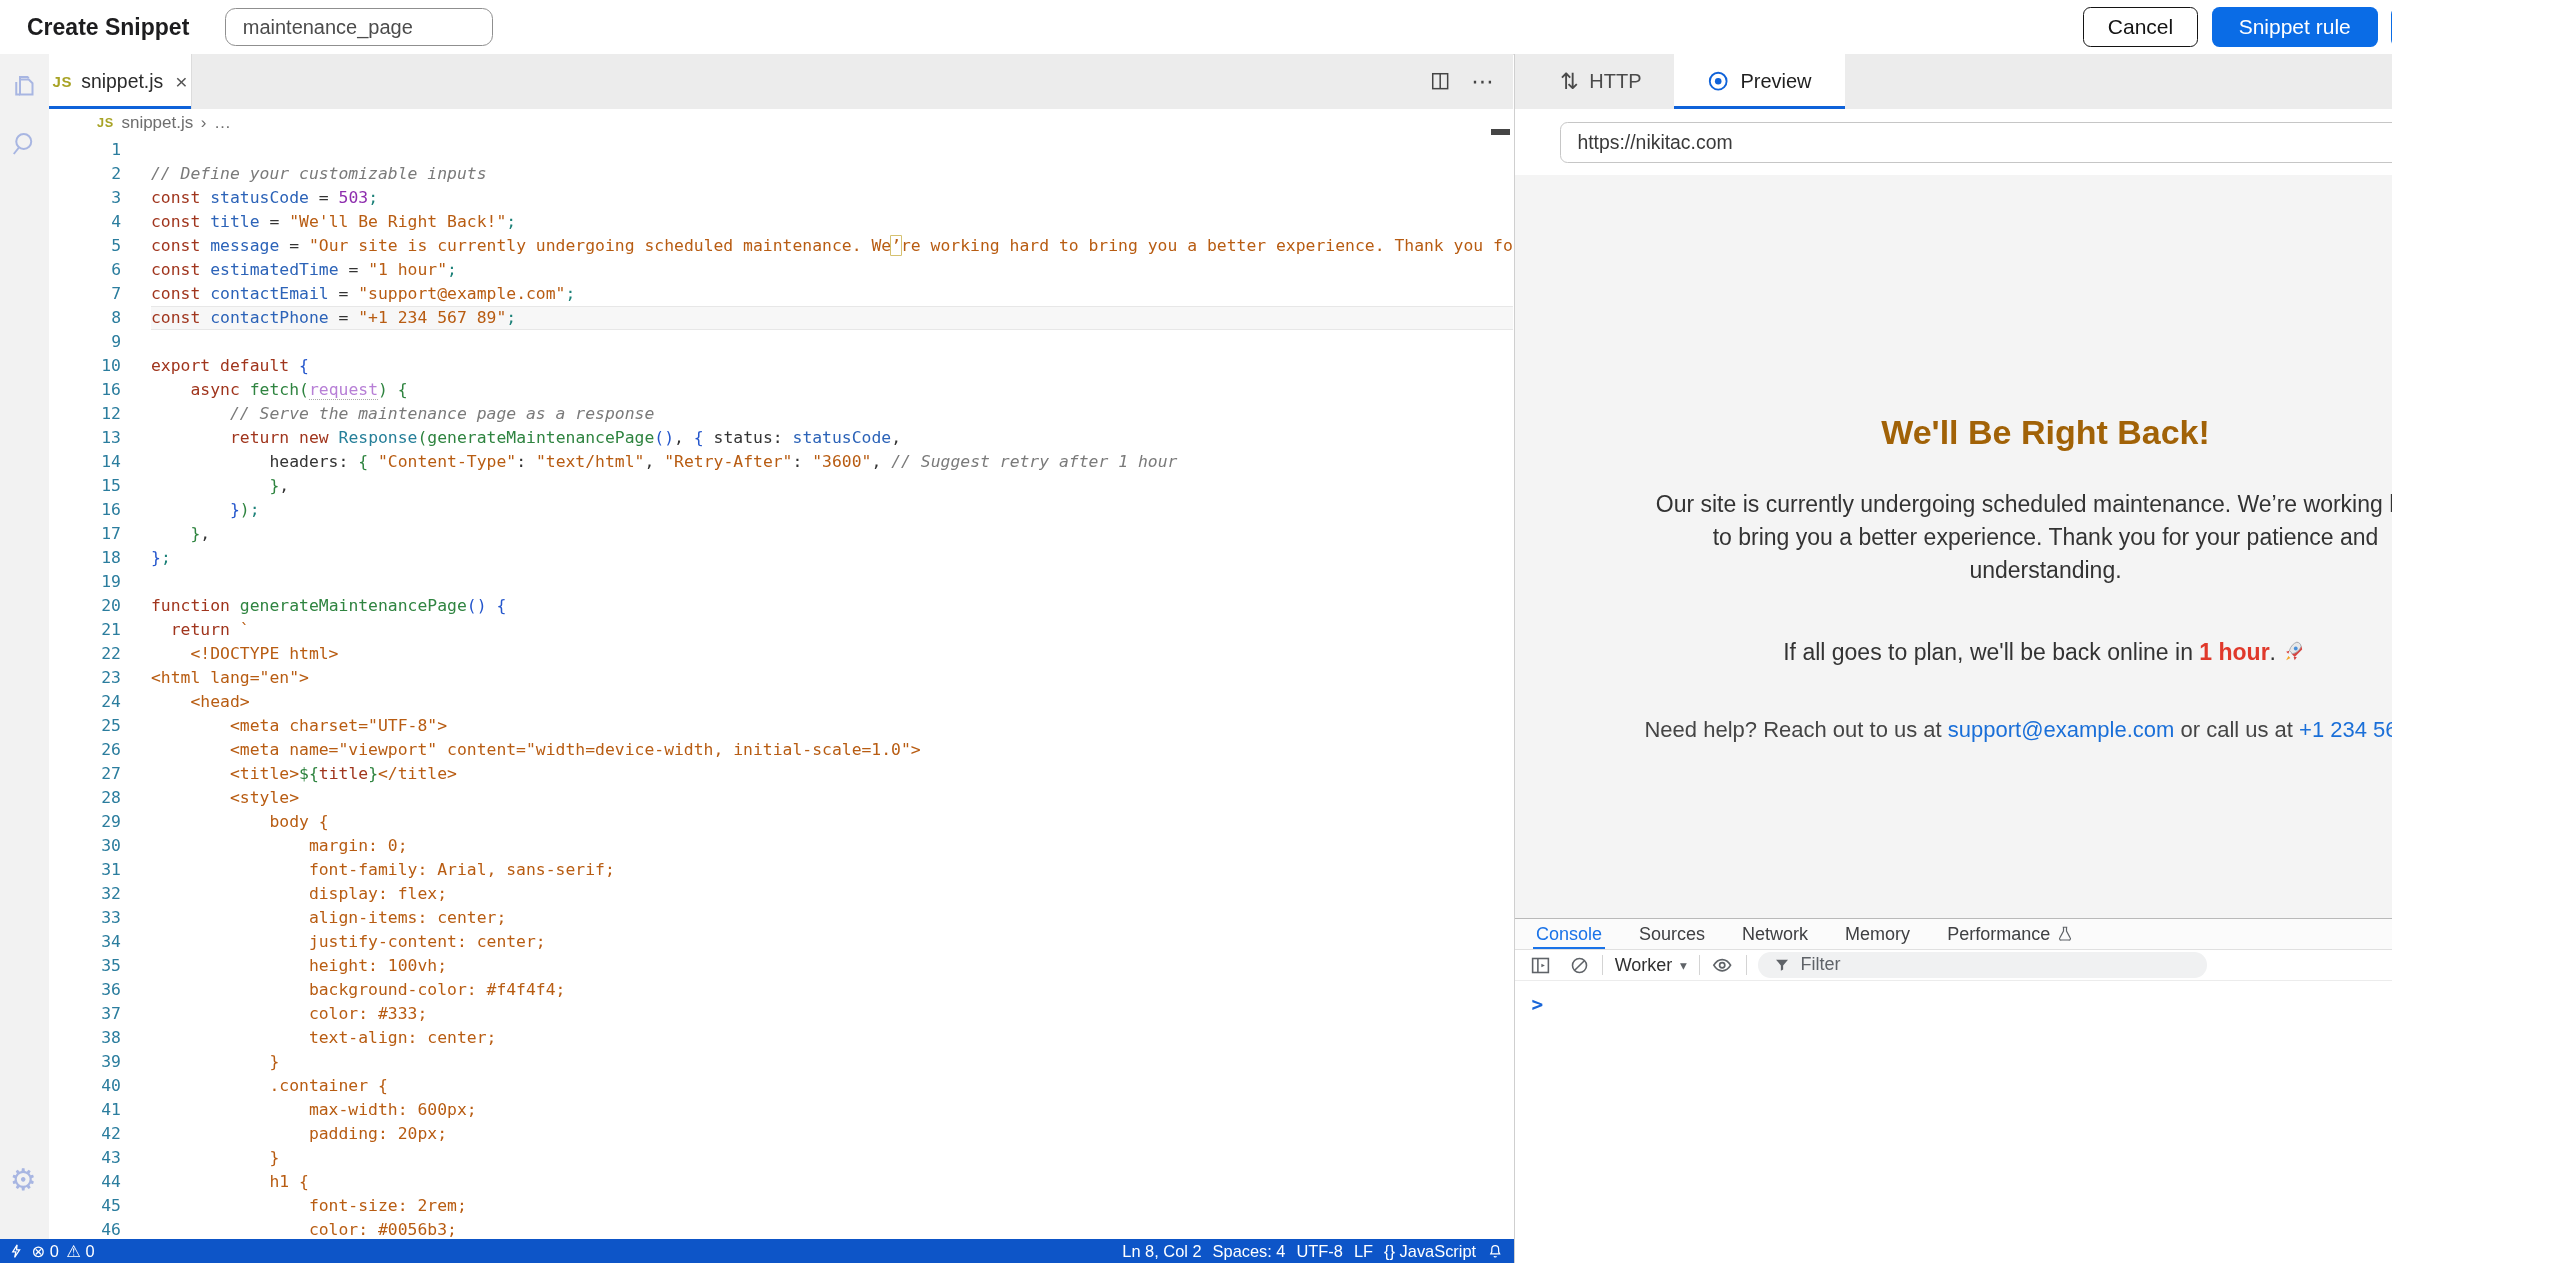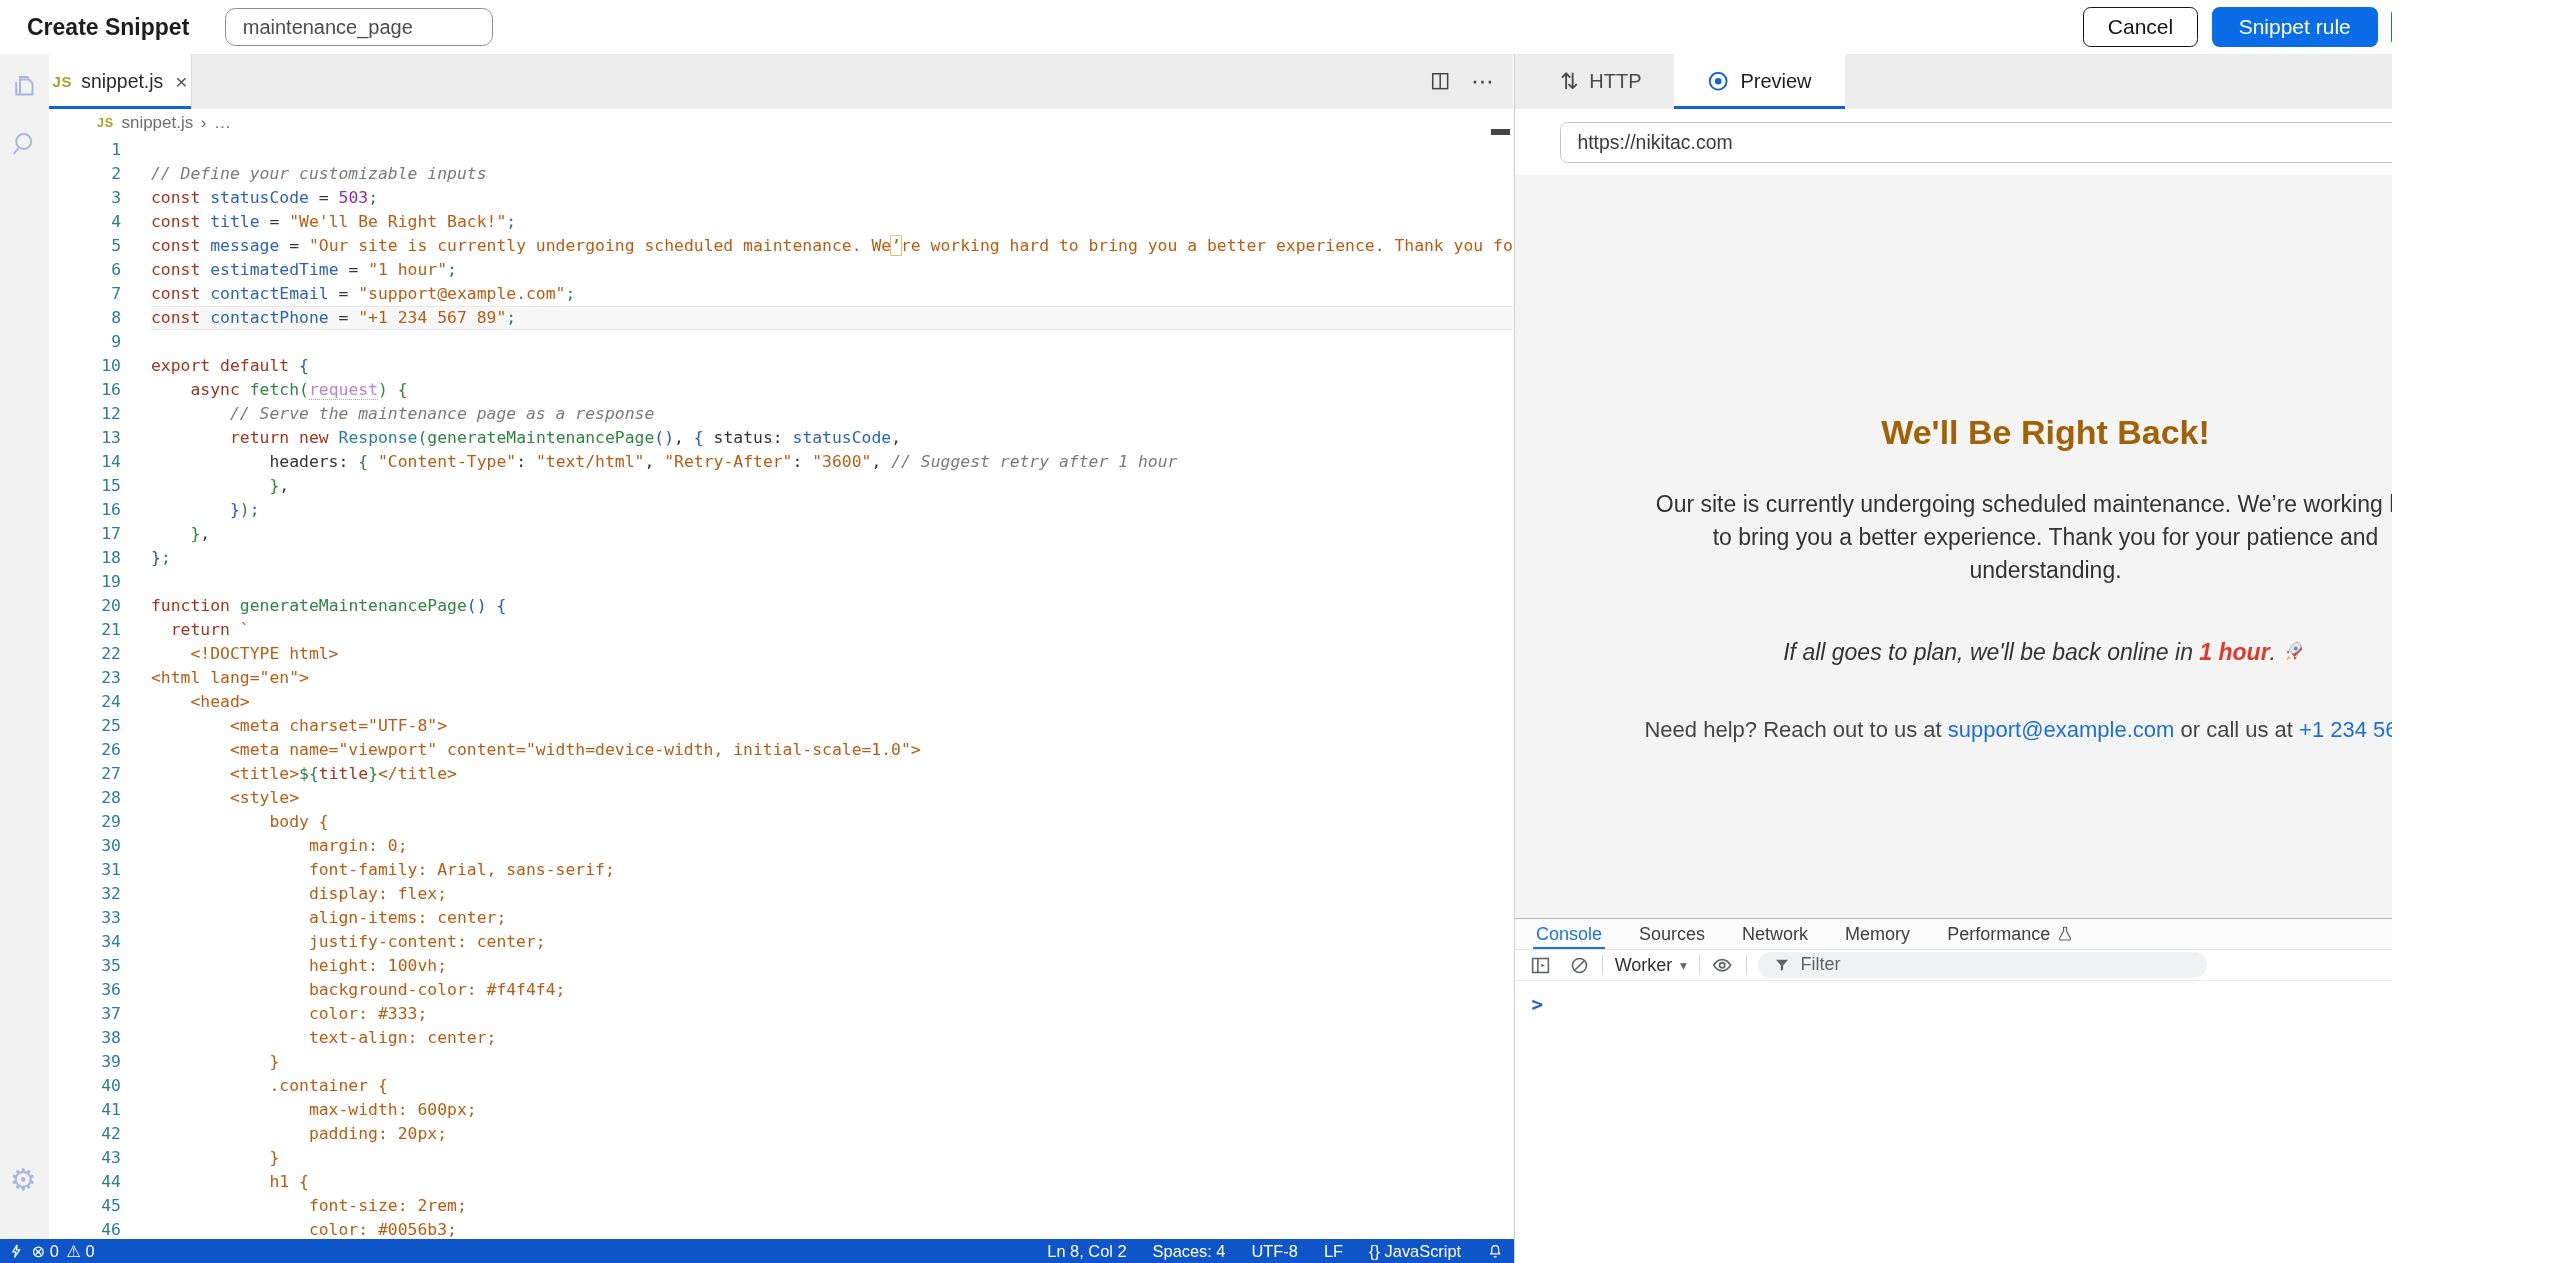--- a/index.html
+++ b/index.html
@@ -56,21 +56,21 @@
   .tk-par{color:#b77fd6;border-bottom:1.5px dotted #a9a9a9;}
   .tk-bb{color:#2456cc;} .tk-bg{color:#2f8440;} .tk-tpl{color:#2f8440;} .tk-d{color:#333;}
   .tk-strx{color:#b85c12;box-shadow:0 0 0 0.7px #c3a633;}
   .scroll-mark{position:absolute;right:3px;top:75px;width:19.4px;height:6px;background:#454545;}
 
   
   .statusbar{position:absolute;left:0;top:1239px;width:1514px;height:24px;background:#0d55c8;color:#fff;
              display:flex;align-items:center;font-size:16.4px;}
   .sb-left{display:flex;align-items:center;gap:7.5px;margin-left:9px;}
   .sb-group{display:flex;align-items:center;gap:4.5px;}
-  .sb-right{margin-left:auto;display:flex;align-items:center;gap:26px;padding-right:10.5px;}
+  .sb-right{margin-left:auto;display:flex;align-items:center;gap:11px;padding-right:10.5px;}
   .sb-item{white-space:nowrap;}
 
   
   .right-panel{position:absolute;left:1514px;top:54px;width:1062px;height:1210px;background:#fff;
                border-left:0.7px solid #cfcfcf;box-sizing:border-box;}
   .rp-tabbar{position:absolute;left:0;top:0;width:100%;height:55px;background:#ececec;
              border-bottom:0.7px solid #dcdcdc;display:flex;align-items:stretch;}
   .rp-tab{display:flex;align-items:center;gap:10.5px;padding:0 33px;font-size:20px;color:#4a4a4a;position:relative;}
   .rp-tab.first{margin-left:12px;}
   .rp-tab.active{background:#fff;color:#1f1f1f;}
@@ -81,21 +81,21 @@
              font-size:19.4px;color:#3a3a3a;padding:0 16.4px;font-family:"Liberation Sans",sans-serif;outline:none;}
   .refresh-btn{margin-left:12px;width:45px;height:45px;border:2.2px solid #0f62d9;border-radius:9px;
                display:flex;align-items:center;justify-content:center;color:#0f62d9;font-size:28px;background:#fff;}
 
   
   .preview{position:absolute;left:0;top:121px;width:100%;height:743px;background:#f4f4f4;overflow:hidden;}
   .pv-container{width:867px;margin:0 auto;text-align:center;padding-top:238px;
                 font-family:"Liberation Sans",sans-serif;}
   .pv-h1{font-size:34px;font-weight:700;color:#a16207;margin:0;}
   .pv-p1{font-size:23px;color:#333;line-height:1.43;margin:36px auto 0;max-width:800px;}
-  .pv-p2{font-size:23px;color:#333;margin-top:52px;font-style:italic;}
+  .pv-p2{font-size:23px;color:#333;margin-top:52px;}
   .pv-time{color:#e0392b;font-weight:700;}
   .pv-help{font-size:22px;color:#454545;margin-top:51px;}
   .pv-link{color:#1a6fd8;}
 
   
   .devtools{position:absolute;left:0;top:864px;width:100%;height:345px;background:#fff;
             border-top:0.7px solid #b9b9b9;box-sizing:border-box;}
   .dt-tabs{height:30px;display:flex;align-items:stretch;padding-left:18px;border-bottom:0.7px solid #e0e0e0;
            background:#fbfbfb;}
   .dt-tab{display:flex;align-items:center;font-size:18px;color:#3f4043;padding:0 3px;margin-right:31px;position:relative;}

